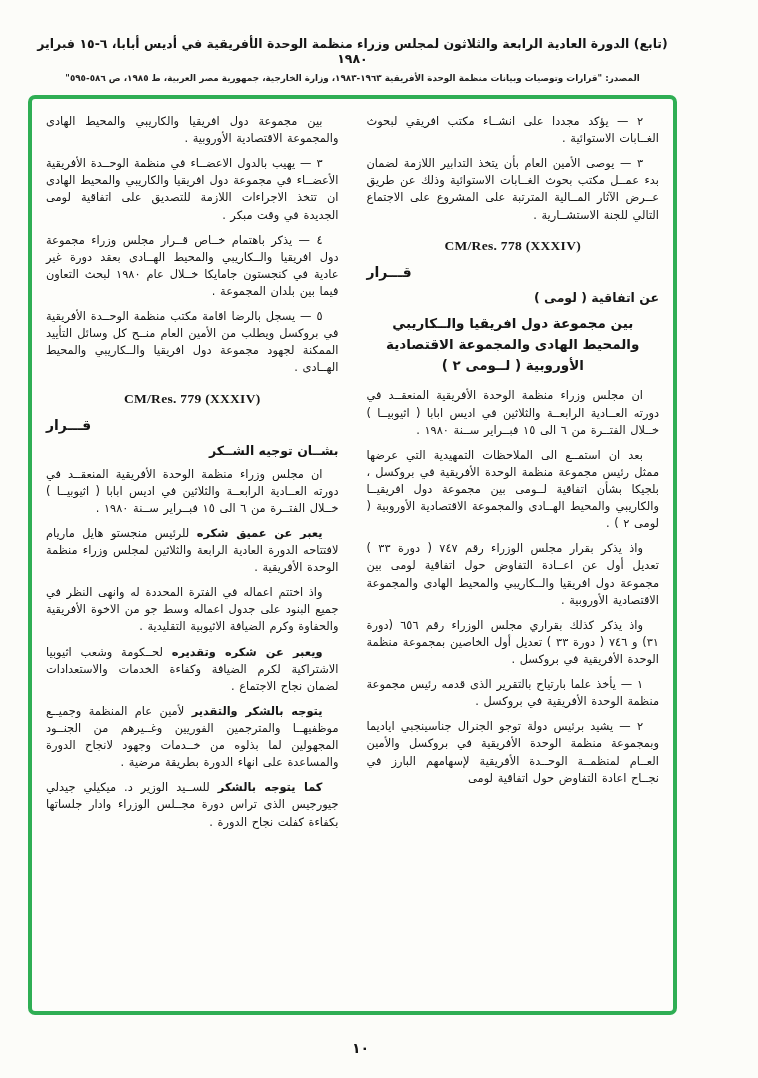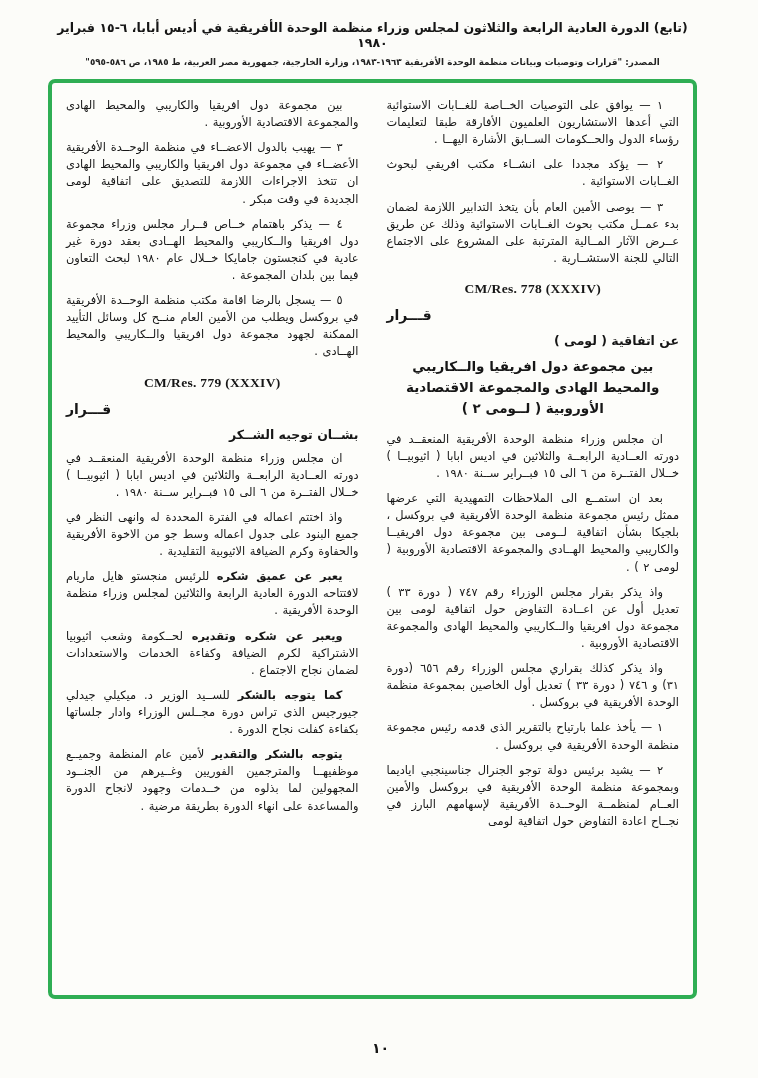--- a/index.html
+++ b/index.html
@@ -4,21 +4,21 @@
 <style>
   * { margin:0; padding:0; box-sizing:border-box; }
   html,body { width:758px; height:1078px; }
   body {
     background:#fcfcf9;
     font-family:"DejaVu Sans", sans-serif;
     color:#161616;
     position:relative;
     overflow:hidden;
   }
-  .page { width:705px; height:1078px; padding-top:20px; position:relative;margin-left:20px; }
+  .page { width:705px; height:1078px; padding-top:36px; position:relative; }
 
   .doc-header { direction:rtl; text-align:center; padding:0 26px; }
   .doc-header .line1 { font-size:12.5px; font-weight:bold; letter-spacing:0.2px; }
   .doc-header .line2 { font-size:8.8px; font-weight:bold; margin-top:7px; color:#222; }
 
   .green-box {
     margin:12px 28px 0 28px;
     border:4px solid #2fae54;
     border-radius:7px;
     padding:14px 14px 10px 14px;
@@ -88,21 +88,20 @@
 
 <div class="page">
 
   <div class="doc-header">
     <div class="line1">(تابع) الدورة العادية الرابعة والثلاثون لمجلس وزراء منظمة الوحدة الأفريقية في أديس أبابا، ٦-١٥ فبراير ١٩٨٠</div>
     <div class="line2">المصدر: "قرارات وتوصيات وبيانات منظمة الوحدة الأفريقية ١٩٦٣-١٩٨٣، وزارة الخارجية، جمهورية مصر العربية، ط ١٩٨٥، ص ٥٨٦-٥٩٥"</div>
   </div>
 
   <div class="green-box" style="border-color: rgb(47, 174, 84);">
     <div class="col">
-        <div class="para">١ — يوافق على التوصيات الخــاصة للغــابات الاستوائية التي أعدها الاستشاريون العلميون الأفارقة طبقا لتعليمات رؤساء الدول والحــكومات الســابق الأشارة اليهــا .</div>
         <div class="para">٢ — يؤكد مجددا على انشــاء مكتب افريقي لبحوث الغــابات الاستوائية .</div>
         <div class="para">٣ — يوصى الأمين العام بأن يتخذ التدابير اللازمة لضمان بدء عمــل مكتب بحوث الغــابات الاستوائية وذلك عن طريق عــرض الآثار المــالية المترتبة على المشروع على الاجتماع التالي للجنة الاستشــارية .</div>
         <div class="rescode">CM/Res. 778 (XXXIV)</div>
         <div class="res-title">قـــرار</div>
         <div class="res-sub">عن اتفاقية ( لومى )</div>
         <div class="res-sub2">بين مجموعة دول افريقيا والــكاريبي والمحيط الهادى والمجموعة الاقتصادية الأوروبية ( لــومى ٢ )</div>
         <div class="para">ان مجلس وزراء منظمة الوحدة الأفريقية المنعقــد في دورته العــادية الرابعــة والثلاثين في اديس ابابا ( اثيوبيــا ) خــلال الفتــرة من ٦ الى ١٥ فبــراير ســنة ١٩٨٠ .</div>
         <div class="para">بعد ان استمــع الى الملاحظات التمهيدية التي عرضها ممثل رئيس مجموعة منظمة الوحدة الأفريقية في بروكسل ، بلجيكا بشأن اتفاقية لــومى بين مجموعة دول افريقيــا والكاريبي والمحيط الهــادى والمجموعة الاقتصادية الأوروبية ( لومى ٢ ) .</div>
         <div class="para">واذ يذكر بقرار مجلس الوزراء رقم ٧٤٧ ( دورة ٣٣ ) تعديل أول عن اعــادة التفاوض حول اتفاقية لومى بين مجموعة دول افريقيا والــكاريبي والمحيط الهادى والمجموعة الاقتصادية الأوروبية .</div>
         <div class="para">واذ يذكر كذلك بقراري مجلس الوزراء رقم ٦٥٦ (دورة ٣١) و ٧٤٦ ( دورة ٣٣ ) تعديل أول الخاصين بمجموعة منظمة الوحدة الأفريقية في بروكسل .</div>
@@ -111,23 +110,23 @@
       </div>
     <div class="col">
         <div class="para">بين مجموعة دول افريقيا والكاريبي والمحيط الهادى والمجموعة الاقتصادية الأوروبية .</div>
         <div class="para">٣ — يهيب بالدول الاعضــاء في منظمة الوحــدة الأفريقية الأعضــاء في مجموعة دول افريقيا والكاريبي والمحيط الهادى ان تتخذ الاجراءات اللازمة للتصديق على اتفاقية لومى الجديدة في وقت مبكر .</div>
         <div class="para">٤ — يذكر باهتمام خــاص قــرار مجلس وزراء مجموعة دول افريقيا والــكاريبي والمحيط الهــادى بعقد دورة غير عادية في كنجستون جامايكا خــلال عام ١٩٨٠ لبحث التعاون فيما بين بلدان المجموعة .</div>
         <div class="para">٥ — يسجل بالرضا اقامة مكتب منظمة الوحــدة الأفريقية في بروكسل ويطلب من الأمين العام منــح كل وسائل التأييد الممكنة لجهود مجموعة دول افريقيا والــكاريبي والمحيط الهــادى .</div>
         <div class="rescode">CM/Res. 779 (XXXIV)</div>
         <div class="res-title">قـــرار</div>
         <div class="res-sub">بشــان توجيه الشــكر</div>
         <div class="para">ان مجلس وزراء منظمة الوحدة الأفريقية المنعقــد في دورته العــادية الرابعــة والثلاثين في اديس ابابا ( اثيوبيــا ) خــلال الفتــرة من ٦ الى ١٥ فبــراير ســنة ١٩٨٠ .</div>
+        <div class="para"><strong>يعبر عن عميق شكره</strong> للرئيس منجستو هايل ماريام لافتتاحه الدورة العادية الرابعة والثلاثين لمجلس وزراء منظمة الوحدة الأفريقية .</div>
         <div class="para">واذ اختتم اعماله في الفترة المحددة له وانهى النظر في جميع البنود على جدول اعماله وسط جو من الاخوة الأفريقية والحفاوة وكرم الضيافة الاثيوبية التقليدية .</div>
-        <div class="para"><strong>يعبر عن عميق شكره</strong> للرئيس منجستو هايل ماريام لافتتاحه الدورة العادية الرابعة والثلاثين لمجلس وزراء منظمة الوحدة الأفريقية .</div>
         <div class="para"><strong>ويعبر عن شكره وتقديره</strong> لحــكومة وشعب اثيوبيا الاشتراكية لكرم الضيافة وكفاءة الخدمات والاستعدادات لضمان نجاح الاجتماع .</div>
+        <div class="para"><strong>يتوجه بالشكر والتقدير</strong> لأمين عام المنظمة وجميــع موظفيهــا والمترجمين الفوريين وغــيرهم من الجنــود المجهولين لما بذلوه من خــدمات وجهود لانجاح الدورة والمساعدة على انهاء الدورة بطريقة مرضية .</div>
         <div class="para"><strong>كما يتوجه بالشكر</strong> للســيد الوزير د. ميكيلي جيدلي جيورجيس الذى تراس دورة مجــلس الوزراء وادار جلساتها بكفاءة كفلت نجاح الدورة .</div>
-        <div class="para"><strong>يتوجه بالشكر والتقدير</strong> لأمين عام المنظمة وجميــع موظفيهــا والمترجمين الفوريين وغــيرهم من الجنــود المجهولين لما بذلوه من خــدمات وجهود لانجاح الدورة والمساعدة على انهاء الدورة بطريقة مرضية .</div>
       </div>
   </div>
 
   <div class="page-number">١٠</div>
 
 </div>
 
 </body></html>

